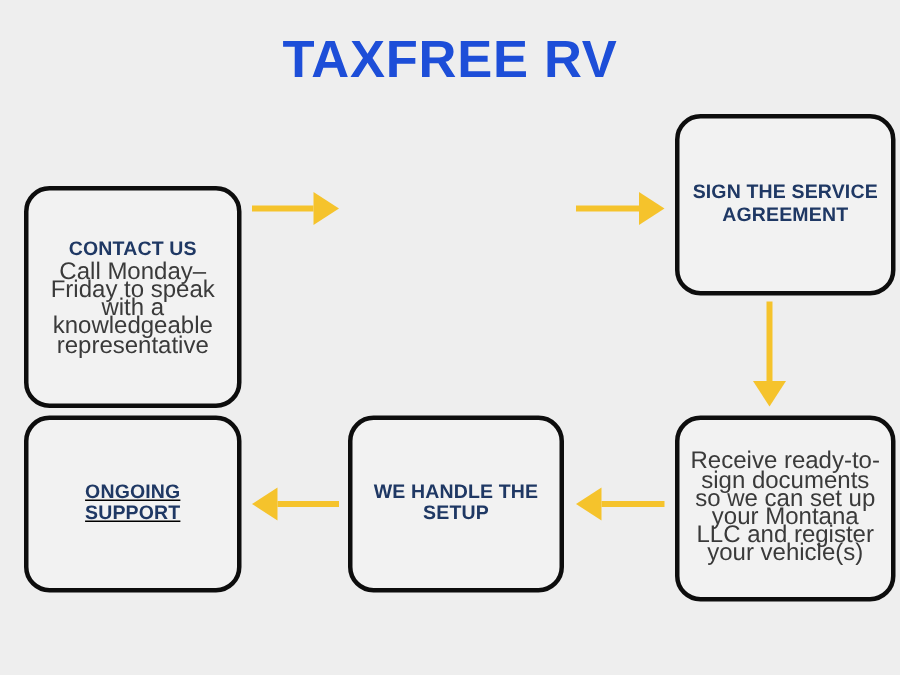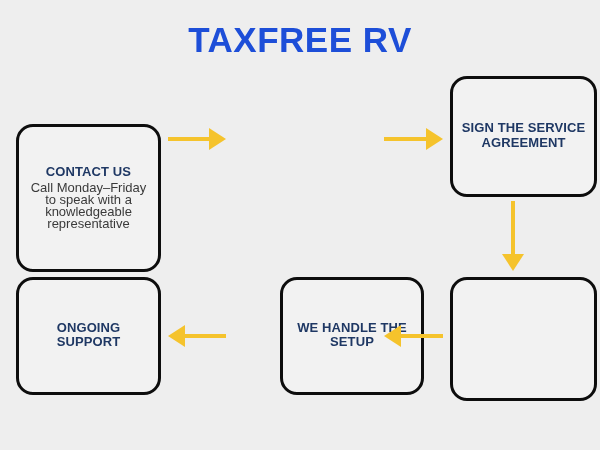--- a/index.html
+++ b/index.html
@@ -47,31 +47,31 @@
   .step-title {
     color: #1f3864;
     font-weight: bold;
     font-size: 13px;
     line-height: 14.5px;
     letter-spacing: 0.1px;
     margin-bottom: 2px;
   }
   .step-body {
     color: #3a3a3a;
-    font-size: 13px;
+    font-size: 16px;
     line-height: 12.2px;
   }
 
   
   #box-contact-us      { left: 16px;  top: 81px;  width: 145px; height: 148px; margin-top: 43px; }
   #box-get-informed    { left: 232px; top: 81px;  width: 144px; height: 116px; }
   #box-sign-agreement  { left: 450px; top: 76px;  width: 147px; height: 121px; }
   #box-receive-sign    { left: 450px; top: 277px; width: 147px; height: 124px; }
-  #box-we-handle-setup { left: 232px; top: 277px; width: 144px; height: 118px; margin-left: 48px; }
-  #box-ongoing-support { left: 16px;  top: 277px; width: 145px; height: 118px; }
+  #box-we-handle-setup { left: 232px; top: 277px; width: 144px; height: 118px; }
+  #box-ongoing-support { left: 16px;  top: 277px; width: 145px; height: 118px; text-decoration: underline; }
 
   
   .arrow {
     position: absolute;
   }
   .arrow-h {
     height: 26px;
     display: flex;
     align-items: center;
   }
@@ -130,20 +130,21 @@
     <div class="step-title">CONTACT US</div>
     <div class="step-body">Call Monday–Friday to speak with a knowledgeable representative</div>
   </div>
 
 
   <div class="step-box" id="box-sign-agreement">
     <div class="step-title">SIGN THE SERVICE AGREEMENT</div>
   </div>
 
   <div class="step-box" id="box-receive-sign">
+    <div class="step-body">Receive ready-to-sign documents so we can set up your Montana LLC and register your vehicle(s)</div>
   </div>
 
   <div class="step-box" id="box-we-handle-setup">
     <div class="step-title">WE HANDLE THE SETUP</div>
   </div>
 
   <div class="step-box" id="box-ongoing-support">
     <div class="step-title">ONGOING SUPPORT</div>
   </div>
 

